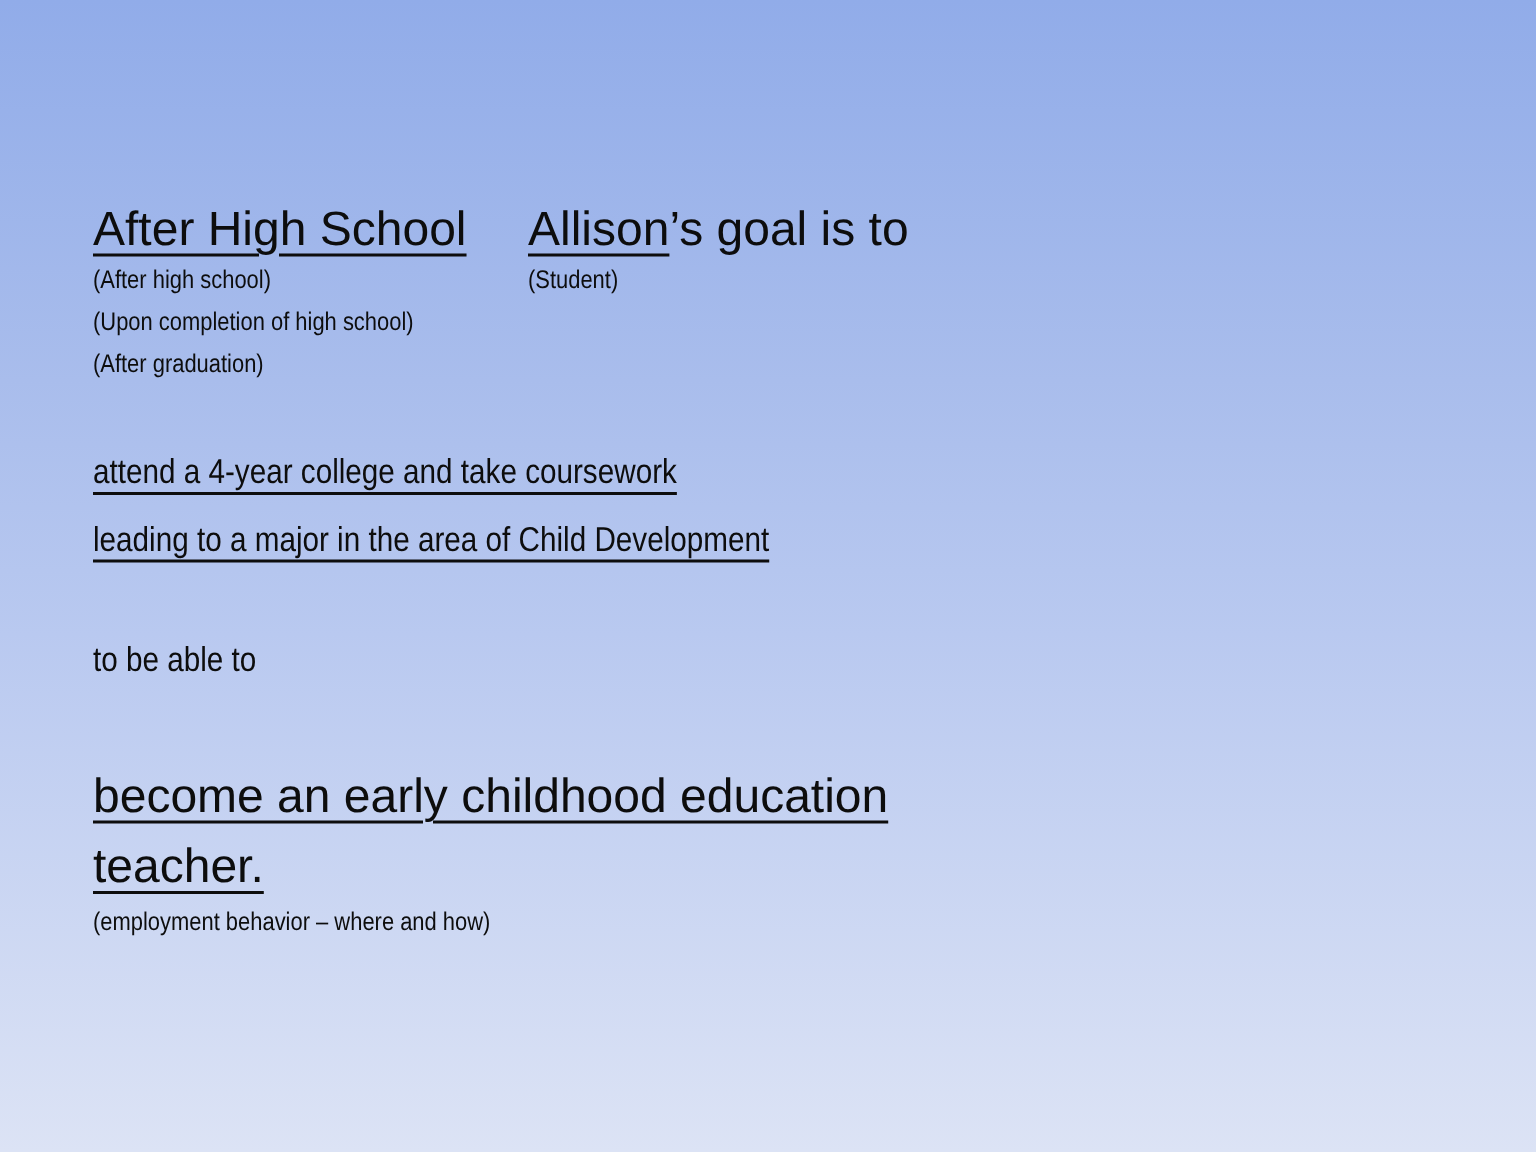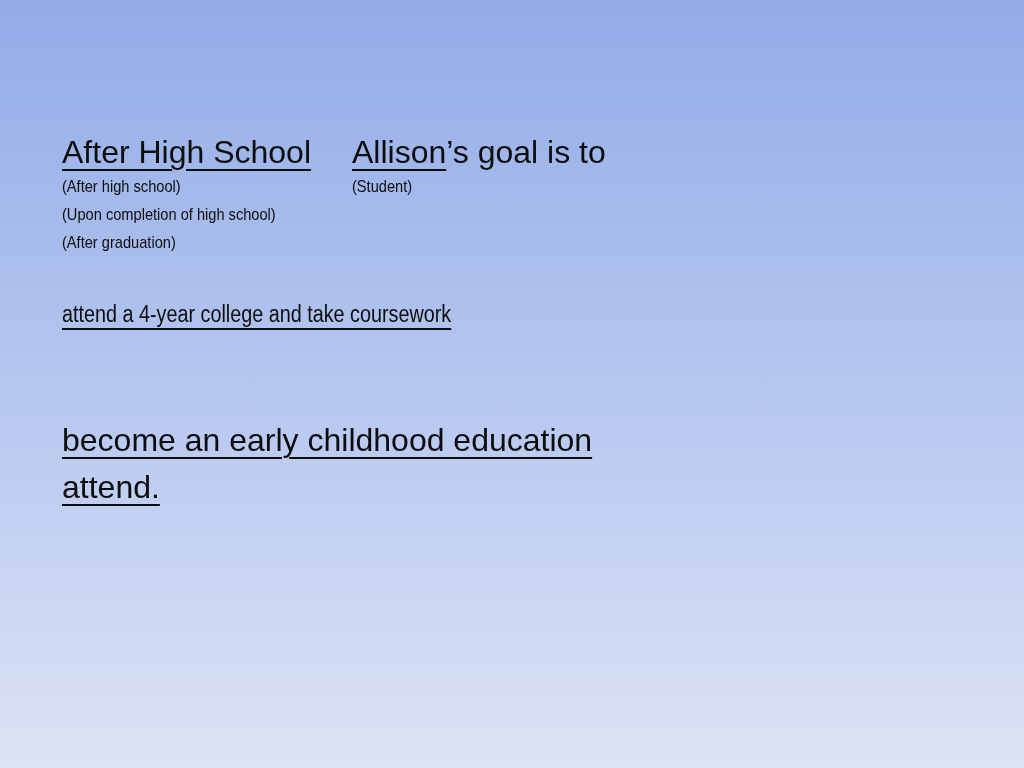--- a/index.html
+++ b/index.html
@@ -100,27 +100,36 @@
 
     <div class="small-line">
       <span class="narrow-s">(After graduation)</span>
     </div>
 
     <div class="spacer-a"></div>
 
     <div class="big-line">
       <span class="narrow-b u">attend a 4-year college and take coursework</span>
     </div>
+    <div class="big-line">
+      <span class="narrow-b u">leading to a major in the area of Child Development</span>
+    </div>
 
     <div class="spacer-b"></div>
 
+    <div class="big-line">
+      <span class="narrow-b">to be able to</span>
+    </div>
 
     <div class="spacer-c"></div>
 
     <div class="round-big-line">
       <span class="round u">become an early childhood education</span>
     </div>
     <div class="round-big-line">
-      <span class="round u">attend.</span>
+      <span class="round u">teacher.</span>
+    </div>
+    <div class="small-line">
+      <span class="narrow-s">(employment behavior – where and how)</span>
     </div>
 
   </div>
 </div>
 
 </body></html>

